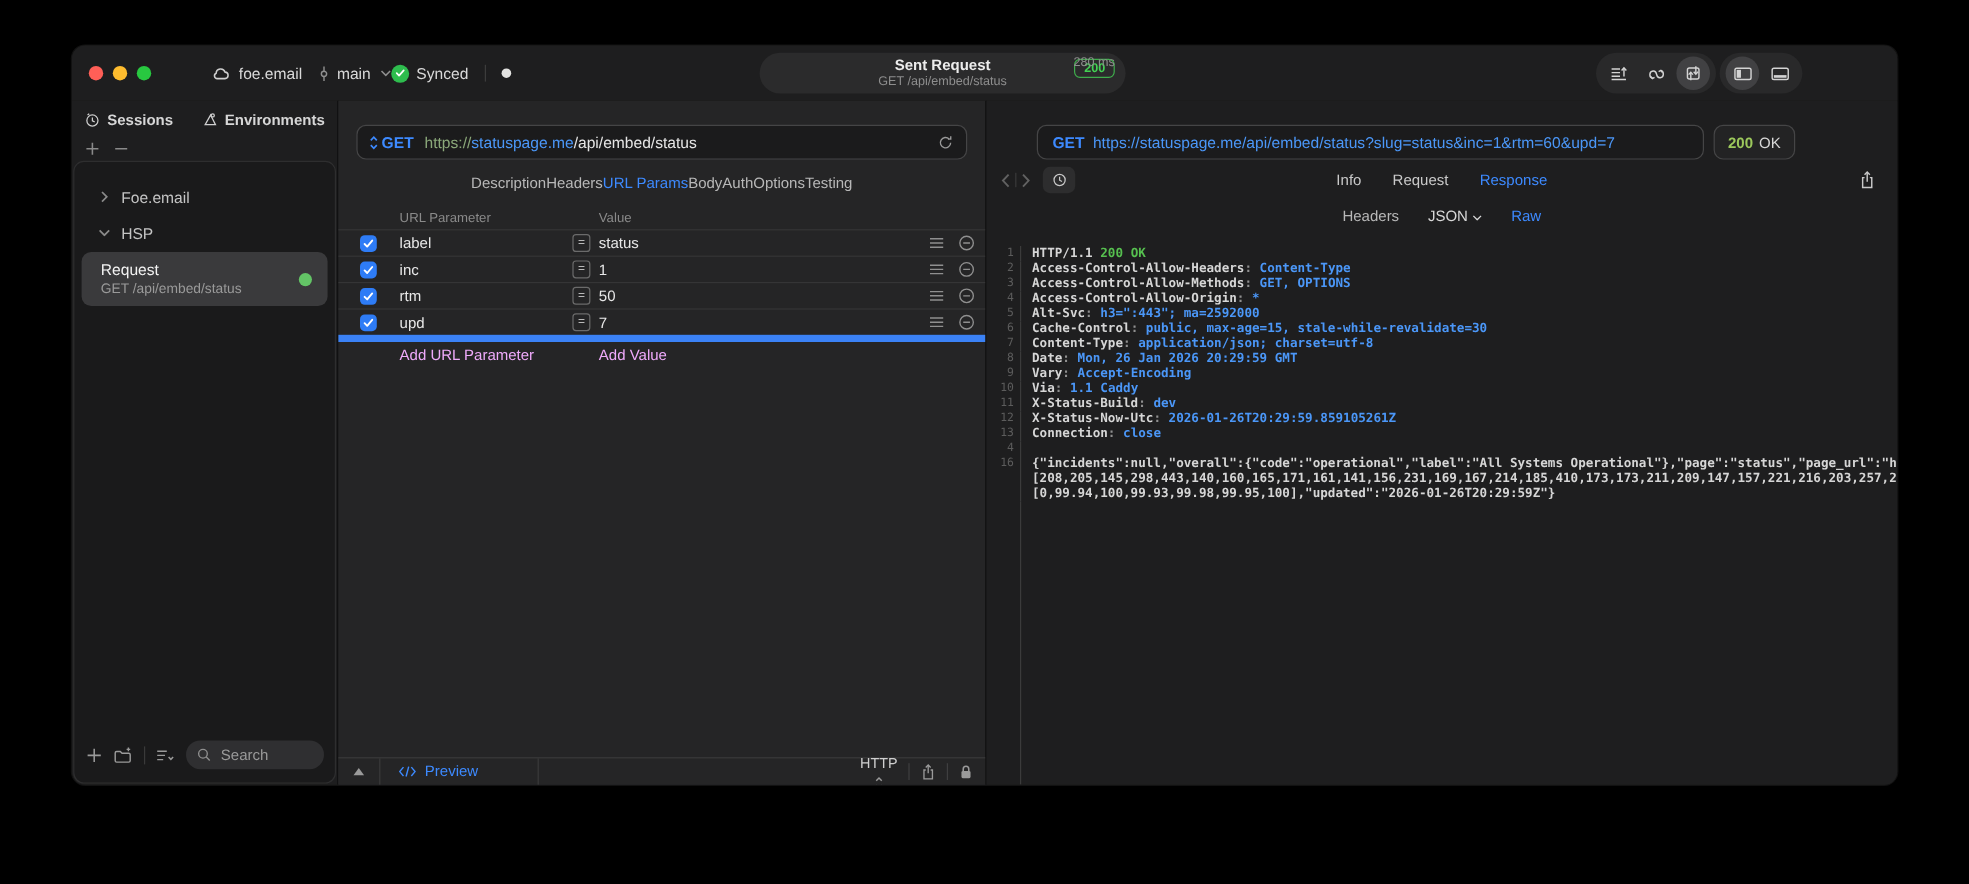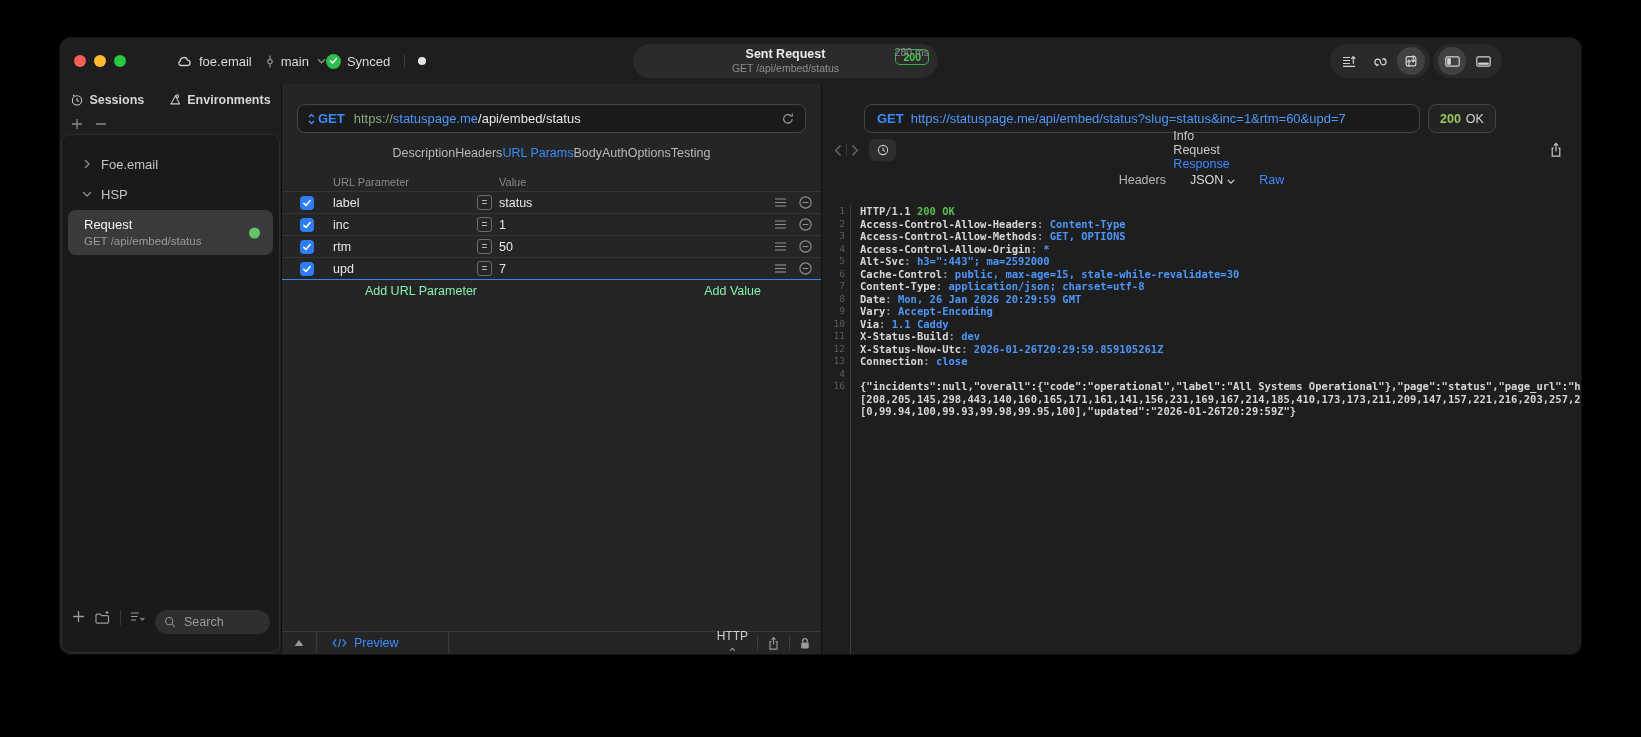--- a/index.html
+++ b/index.html
@@ -40,21 +40,21 @@
   .sb-panel{flex:1;margin:2px 1px 1px;border:1px solid #2e2e2f;border-radius:9px;background:#1a1a1b;
             display:flex;flex-direction:column;overflow:hidden;}
   .tree{padding-top:14px;}
   .tree-item{height:30px;display:flex;align-items:center;gap:9px;padding-left:20px;color:#c4c4c4;font-size:13px;}
   .tree-chev{color:#8a8a8a;display:flex;width:10px;justify-content:center;}
   .req-item{margin:1px 6px 0;background:#3a3a3c;border-radius:8px;padding:7px 12px 8px 16px;position:relative;}
   .req-title{font-size:13px;color:#f2f2f2;}
   .req-sub{font-size:11.5px;color:#9a9a9a;margin-top:3px;}
   .req-dot{position:absolute;right:13px;top:50%;transform:translateY(-50%);width:11px;height:11px;border-radius:50%;background:#63c466;}
   .sb-spacer{flex:1;}
-  .sb-bottom{height:38px;display:flex;align-items:flex-start;padding:0 9px 4px 10px;gap:9px;color:#9a9a9a;flex:none;}
+  .sb-bottom{height:38px;display:flex;align-items:center;padding:0 9px 4px 10px;gap:9px;color:#9a9a9a;flex:none;}
   .sb-vdiv{width:1px;height:15px;background:#3a3a3a;}
   .search{flex:1;height:24px;border-radius:12px;background:#2f2f31;display:flex;align-items:center;padding:0 9px;gap:6px;color:#8f8f8f;}
   .search input{flex:1;width:60px;background:none;border:none;outline:none;color:#dadada;font-size:12.5px;font-family:"Liberation Sans",sans-serif;}
   .search input::placeholder{color:#9a9a9a;}
 
   
   .request-pane{width:539px;flex:none;background:#252526;border-right:1px solid #101010;position:relative;display:flex;flex-direction:column;}
   .urlbar{margin:20px 15px 0;height:27px;border:1px solid #454546;border-radius:8px;background:#1b1b1c;
           display:flex;align-items:center;padding:0 10px;font-size:13px;flex:none;}
   .method{color:#3d8aff;font-weight:700;display:flex;align-items:center;gap:3px;margin-right:9px;}
@@ -65,21 +65,21 @@
   .ptable{margin-top:13px;font-size:12.5px;}
   .pgrid{display:grid;grid-template-columns:33px 144px 22px 1fr 26px 26px;align-items:center;padding-left:18px;padding-right:8px;}
   .phead{height:18px;color:#8a8a8a;font-size:11px;}
   .prow{height:21px;border-top:1px solid #353536;}
   .pcheck{width:14px;height:14px;border-radius:4px;background:#2e7cf6;display:flex;align-items:center;justify-content:center;justify-self:start;}
   .pname,.pval{color:#e8e8e8;}
   .peq{width:13px;height:13px;border:1px solid #6b6b6b;border-radius:3px;color:#b9b9b9;font-size:10px;
        display:flex;align-items:center;justify-content:center;justify-self:start;}
   .pgrip{justify-self:end;display:flex;color:#8f8f8f;}
   .pminus{justify-self:end;display:flex;color:#8f8f8f;}
-  .paddrow{height:21px;border-top:1px solid #3b82f6;color:#86efac;text-align:right;}
+  .paddrow{height:21px;border-top:6px solid #3b82f6;color:#f0abfc;}
   .rfooter{position:absolute;left:0;right:0;bottom:0;height:22px;border-top:1px solid #3a3a3b;background:#252526;
            display:flex;align-items:center;}
   .collapse{width:34px;height:100%;border-right:1px solid #3a3a3b;display:flex;align-items:center;justify-content:center;color:#9a9a9a;flex:none;}
   .preview{display:flex;align-items:center;gap:7px;color:#3d8aff;margin-left:15px;font-size:12.5px;}
   .fvdiv{width:1px;height:100%;background:#3a3a3b;margin-left:50px;}
   .fspacer{flex:1;}
   .http{display:flex;align-items:center;gap:4px;color:#cfcfcf;font-size:12px;flex-direction:column;}
   .fdiv2{width:1px;height:14px;background:#3f3f40;margin:0 9px;}
   .lock{color:#9a9a9a;display:flex;margin-right:10px;}
 
@@ -89,21 +89,21 @@
   .resp-url{width:530px;height:27px;border:1px solid #454546;border-radius:8px;background:#1b1b1c;
             display:flex;align-items:center;padding:0 12px;font-size:13px;color:#4b97f8;white-space:nowrap;overflow:hidden;}
   .resp-url .m{font-weight:700;color:#3d8aff;margin-right:7px;}
   .resp-status{margin-left:8px;height:27px;border:1px solid #454546;border-radius:8px;background:#232324;
                display:flex;align-items:center;padding:0 11px;gap:5px;font-size:12.5px;}
   .resp-status .code{color:#9cc85c;font-weight:700;} .resp-status .ok{color:#d8d8d8;}
   .resp-nav{height:34px;display:flex;align-items:center;position:relative;padding:0 18px 0 12px;flex:none;}
   .navbtns{display:flex;align-items:center;color:#616161;gap:4px;}
   .ndiv{width:1px;height:12px;background:#3a3a3a;}
   .histbtn{width:27px;height:22px;border-radius:6px;background:#2d2d2e;display:flex;align-items:center;justify-content:center;color:#c9c9c9;margin-left:10px;}
-  .resp-tabs{position:absolute;left:50%;transform:translateX(-50%);display:flex;font-size:12.5px;color:#c9c9c9;flex-direction:column;}
+  .resp-tabs{position:absolute;left:50%;transform:translateX(-50%);display:flex;gap:26px;font-size:12.5px;color:#c9c9c9;}
   .resp-tabs .rtab2.active{color:#3d8aff;}
   .share-top{margin-left:auto;color:#c9c9c9;display:flex;}
   .view-tabs{height:26px;display:flex;align-items:center;justify-content:center;gap:24px;font-size:12.5px;color:#b8b8b8;flex:none;}
   .vtab{display:flex;align-items:center;gap:4px;}
   .vtab.plain{color:#d8d8d8;}
   .vtab.active{color:#3d8aff;}
 
   .raw{flex:1;margin-top:12px;display:flex;flex-direction:column;overflow:hidden;
        font-family:"DejaVu Sans Mono",monospace;font-size:10.5px;line-height:12.5px;font-weight:700;}
   .rl{display:flex;}

